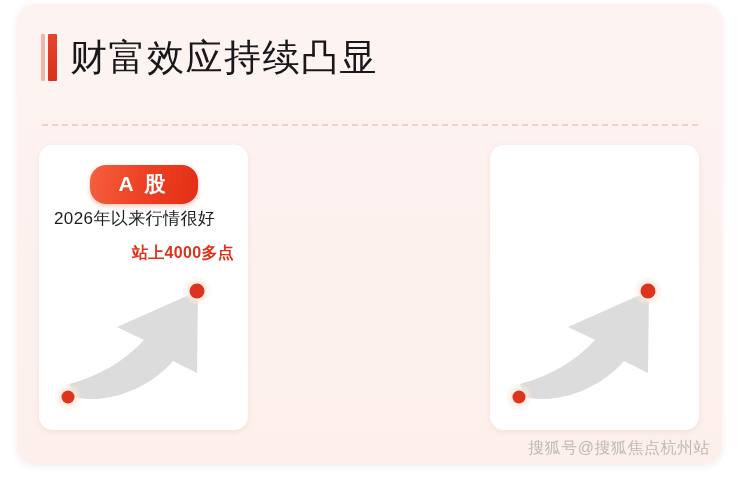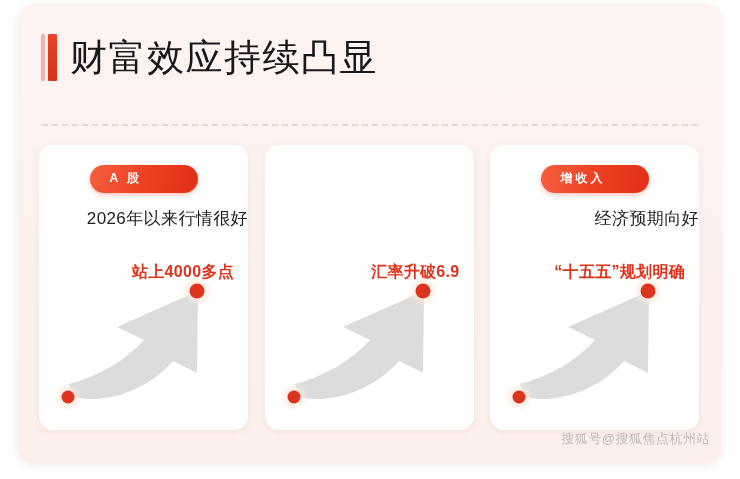--- a/index.html
+++ b/index.html
@@ -95,66 +95,67 @@
   .card-badge {
     position: absolute;
     top: 20px;
     left: 50%;
     transform: translateX(-50%);
     min-width: 108px;
     padding: 5px 20px 6px;
     background: linear-gradient(100deg, #f4603f 0%, #ef4326 45%, #e22f15 100%);
     border-radius: 16px;
     color: #ffffff;
-    font-size: 12px;
+    font-size: 21px;
     font-weight: bold;
-    text-align: left;
+    text-align: center;
     letter-spacing: 3px;
     white-space: nowrap;
     box-sizing: border-box;
     box-shadow: 0 2px 5px rgba(226, 60, 30, 0.30);
   }
 
   .card-headline {
     position: absolute;
     top: 62px;
     left: 0;
     width: 100%;
-    text-align: right;
+    text-align: left;
     font-size: 17px;
     color: #1d1d1f;
     letter-spacing: 0.4px;
     white-space: nowrap;
+    padding-left: 15px;
   }
 
   .card-highlight {
     position: absolute;
-    top: 117px;
+    top: 98px;
     right: 14px;
     font-size: 16px;
     font-weight: bold;
     color: #e0321a;
     letter-spacing: 0.3px;
     white-space: nowrap;
   }
 
   .card-arrow {
     position: absolute;
     left: 6px;
     bottom: 6px;
     width: 197px;
     height: 155px;
   }
 
   
   #watermark {
     position: absolute;
     right: 12px;
-    bottom: 16px;
-    font-size: 13px;
+    bottom: 5px;
+    font-size: 16px;
     color: #b9b3b1;
     letter-spacing: 0.5px;
     white-space: nowrap;
     opacity: 0.92;
   }
 </style>
 </head>
 <body>
 
 <div id="infographic-panel">
@@ -184,52 +185,33 @@
         </defs>
         <path d="M28 128 C 62 136, 104 120, 128 92 L 152 104 L 153 22 L 72 58 L 99 71 C 80 92, 54 107, 24 115 Z" fill="#dcdcdc"></path>
         <circle cx="23" cy="128" r="14" fill="url(#dotGlow1)"></circle>
         <circle cx="23" cy="128" r="6.5" fill="#dd3420"></circle>
         <circle cx="152" cy="22" r="15" fill="url(#dotGlow1)"></circle>
         <circle cx="152" cy="22" r="7.5" fill="#dd3420"></circle>
       </svg>
     </div>
 
     <div class="info-card">
-      <div class="card-highlight">汇率升破6.9</div>
       <svg class="card-arrow" viewBox="0 0 197 155" xmlns="http://www.w3.org/2000/svg">
         <defs>
           <radialGradient id="dotGlow2" cx="50%" cy="50%" r="50%">
             <stop offset="42%" stop-color="#fde9dd" stop-opacity="1"></stop>
             <stop offset="100%" stop-color="#fde9dd" stop-opacity="0"></stop>
           </radialGradient>
         </defs>
         <path d="M28 128 C 62 136, 104 120, 128 92 L 152 104 L 153 22 L 72 58 L 99 71 C 80 92, 54 107, 24 115 Z" fill="#dcdcdc"></path>
         <circle cx="23" cy="128" r="14" fill="url(#dotGlow2)"></circle>
         <circle cx="23" cy="128" r="6.5" fill="#dd3420"></circle>
         <circle cx="152" cy="22" r="15" fill="url(#dotGlow2)"></circle>
         <circle cx="152" cy="22" r="7.5" fill="#dd3420"></circle>
       </svg>
     </div>
 
-    <div class="info-card">
-      <div class="card-badge">增收入</div>
-      <div class="card-headline">经济预期向好</div>
-      <div class="card-highlight">“十五五”规划明确</div>
-      <svg class="card-arrow" viewBox="0 0 197 155" xmlns="http://www.w3.org/2000/svg">
-        <defs>
-          <radialGradient id="dotGlow3" cx="50%" cy="50%" r="50%">
-            <stop offset="42%" stop-color="#fde9dd" stop-opacity="1"></stop>
-            <stop offset="100%" stop-color="#fde9dd" stop-opacity="0"></stop>
-          </radialGradient>
-        </defs>
-        <path d="M28 128 C 62 136, 104 120, 128 92 L 152 104 L 153 22 L 72 58 L 99 71 C 80 92, 54 107, 24 115 Z" fill="#dcdcdc"></path>
-        <circle cx="23" cy="128" r="14" fill="url(#dotGlow3)"></circle>
-        <circle cx="23" cy="128" r="6.5" fill="#dd3420"></circle>
-        <circle cx="152" cy="22" r="15" fill="url(#dotGlow3)"></circle>
-        <circle cx="152" cy="22" r="7.5" fill="#dd3420"></circle>
-      </svg>
-    </div>
 
   </div>
 
   <div id="watermark">搜狐号@搜狐焦点杭州站</div>
 
 </div>
 
 </body></html>

